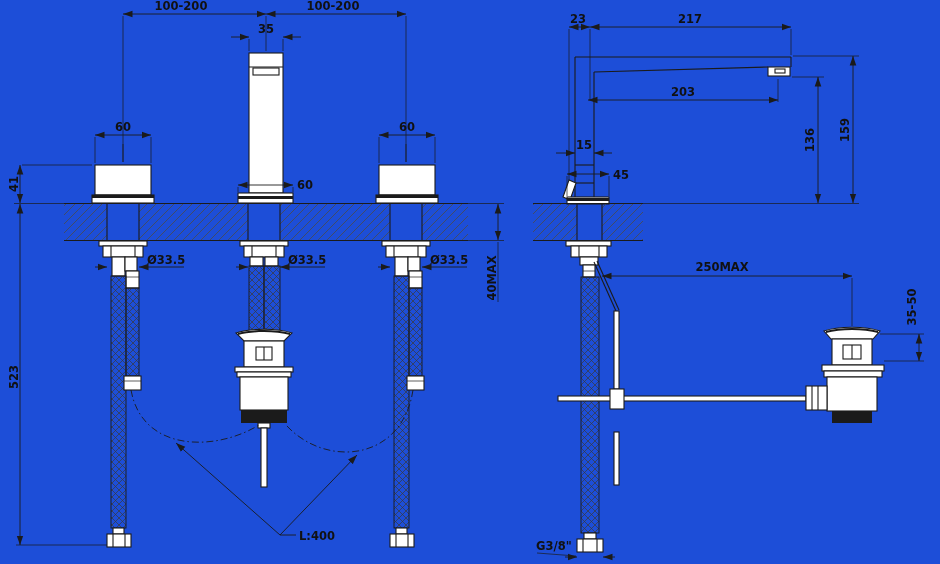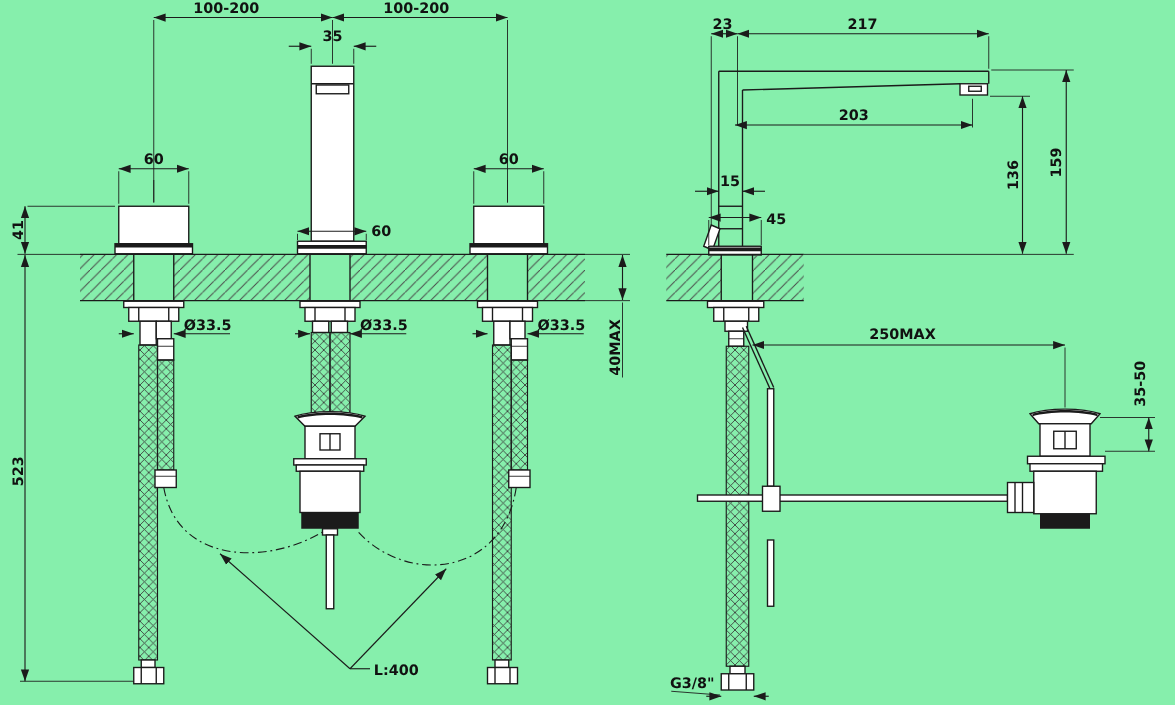--- a/index.html
+++ b/index.html
@@ -1,16 +1,16 @@
 <!DOCTYPE html>
 <html><head>
 <meta charset="utf-8">
 <style>
   html,body{margin:0;padding:0;background:#fff;}
-  .stage{width:940px;height:564px;background:#86efac;position:relative;font-family:"DejaVu Sans",sans-serif;}
+  .stage{width:940px;height:564px;background:#1d4ed8;position:relative;font-family:"DejaVu Sans",sans-serif;}
   svg{display:block;}
   .ln{stroke:#1b1b1b;stroke-width:1.1;fill:none;}
   .fillw{fill:#fff;stroke:#1b1b1b;stroke-width:1.1;}
   .dark{fill:#1b1b1b;stroke:none;}
   .dim{stroke:#1b1b1b;stroke-width:0.9;fill:none;}
   .thin{stroke:#1b1b1b;stroke-width:0.7;fill:none;}
   .dd{stroke:#1b1b1b;stroke-width:0.9;fill:none;stroke-dasharray:7 3 1.5 3;}
   .braid{fill:url(#braid);stroke:#1b1b1b;stroke-width:0.9;}
   .hatchf{fill:url(#hatch);stroke:none;}
   text{font-family:"DejaVu Sans",sans-serif;font-size:11.5px;font-weight:bold;fill:#111;}

